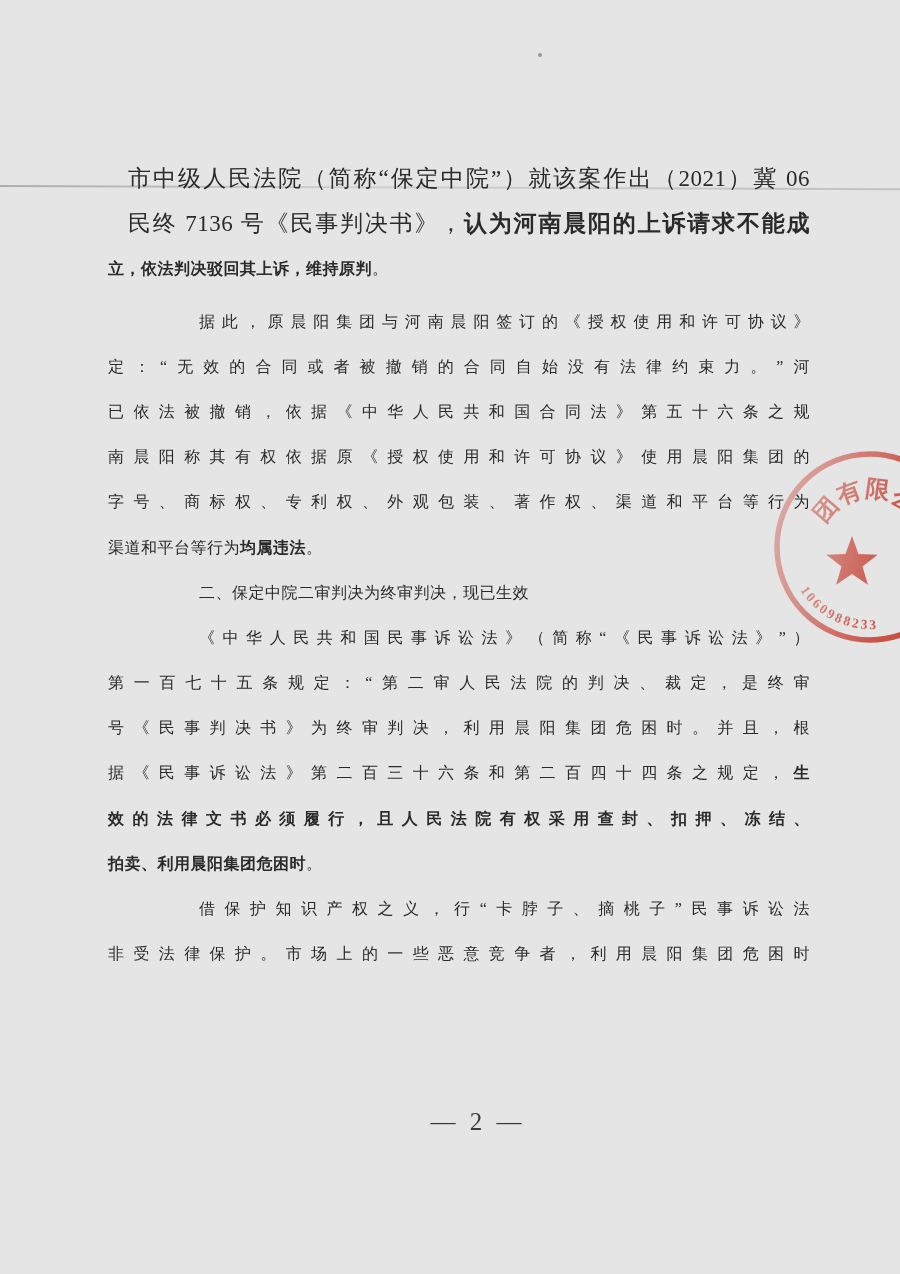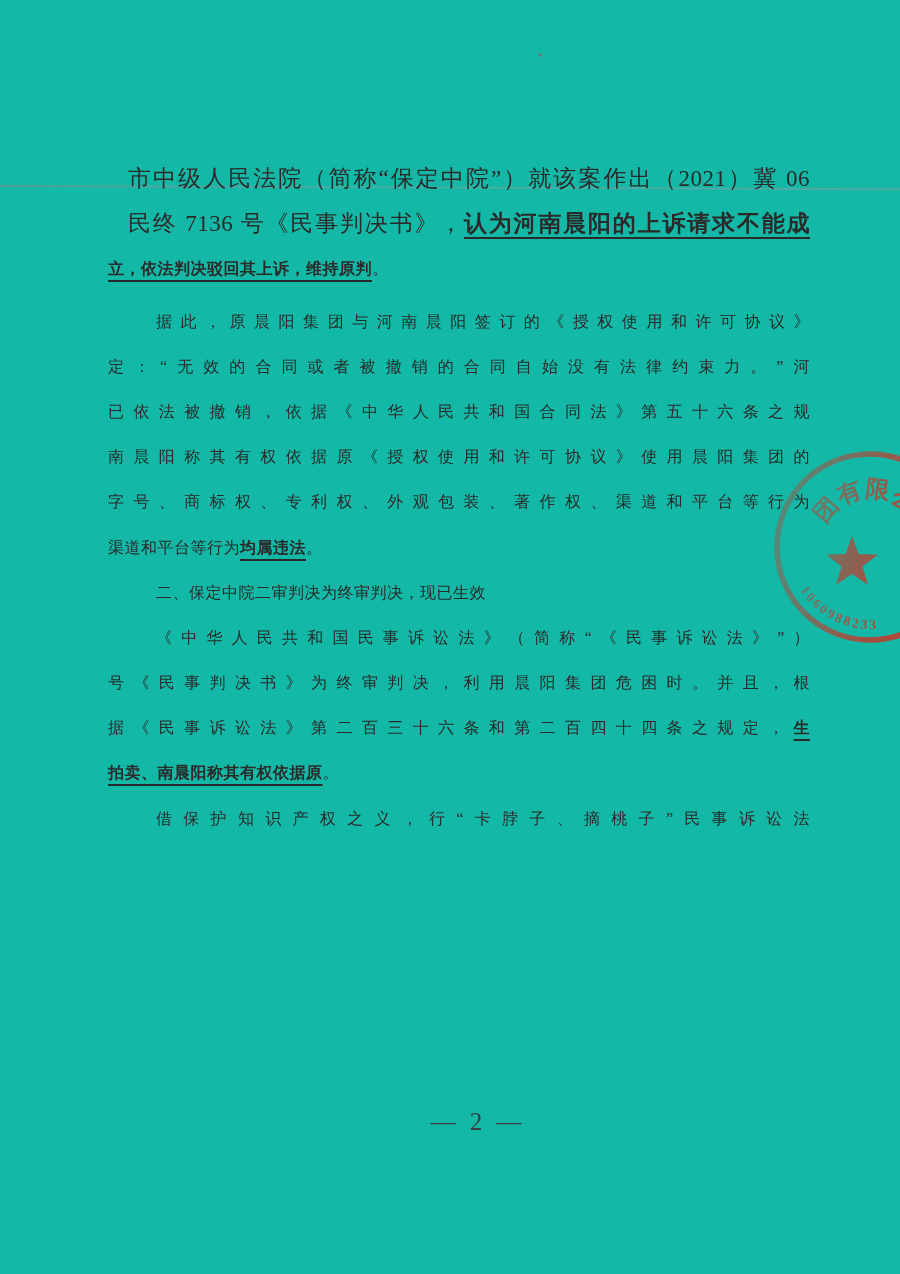--- a/index.html
+++ b/index.html
@@ -1,21 +1,21 @@
 <!DOCTYPE html>
 <html><head>
 <meta charset="utf-8">
 <style>
   html, body { margin: 0; padding: 0; }
   body { background: #ffffff; }
   .page {
     position: relative;
     width: 900px;
     height: 1274px;
-    background: #14b8a6;
+    background: #e5e5e5;
     overflow: hidden;
     font-family: "Liberation Serif", "DejaVu Serif", serif;
     color: #2a2a2a;
   }
   
   .artifact-line {
     position: absolute;
     left: 0; top: 185px;
     width: 900px; height: 2.4px;
     background: linear-gradient(90deg, rgba(130,136,142,.6), rgba(160,164,168,.32) 40%, rgba(150,154,158,.48));
@@ -37,27 +37,26 @@
   .line {
     font-size: 16px;
     height: 45.2px;
     line-height: 45.2px;
     text-align: justify;
     text-align-last: justify;
     letter-spacing: 0.5px;
   }
   .line.num { font-size: 23px; }
   .line.last-left { text-align-last: left; }
-  .line.indent { text-indent: 48px; }
+  .line.indent { text-indent: 48px; margin-left: 43px; }
   .line.gap { margin-top: 7px; }
   .line.shift { margin-left: 20px; width: 682px; }
   .line.heading { font-weight: normal; text-align-last: left; }
   .u {
     font-weight: bold;
-    text-decoration: underline;
     text-underline-offset: 6px;
     text-decoration-thickness: 2.2px;
   }
   .footer {
     position: absolute;
     left: 0; right: 0; top: 1108px;
     text-align: center;
     padding-left: 52px;
     font-size: 25px;
     word-spacing: 8px;
@@ -85,24 +84,27 @@
       <div class="line shift num"><span class="n">民终 7136 号《民事判决书》，</span><span class="u">认为河南晨阳的上诉请求不能成</span></div>
       <div class="line last-left"><span class="u">立，依法判决驳回其上诉，维持原判</span><span class="n">。</span></div>
       <div class="line indent gap"><span class="n">据此，原晨阳集团与河南晨阳签订的《授权使用和许可协议》</span></div>
       <div class="line"><span class="n">定：“无效的合同或者被撤销的合同自始没有法律约束力。”河</span></div>
       <div class="line"><span class="n">已依法被撤销，依据《中华人民共和国合同法》第五十六条之规</span></div>
       <div class="line"><span class="n">南晨阳称其有权依据原《授权使用和许可协议》使用晨阳集团的</span></div>
       <div class="line"><span class="n">字号、商标权、专利权、外观包装、著作权、渠道和平台等行为</span></div>
       <div class="line last-left"><span class="n">渠道和平台等行为</span><span class="u">均属违法</span><span class="n">。</span></div>
       <div class="line heading indent"><span class="n">二、保定中院二审判决为终审判决，现已生效</span></div>
       <div class="line indent"><span class="n">《中华人民共和国民事诉讼法》（简称“《民事诉讼法》”）</span></div>
+      <div class="line"><span class="n">第一百七十五条规定：“第二审人民法院的判决、裁定，是终审</span></div>
       <div class="line"><span class="n">号《民事判决书》为终审判决，利用晨阳集团危困时。并且，根</span></div>
       <div class="line"><span class="n">据《民事诉讼法》第二百三十六条和第二百四十四条之规定，</span><span class="u">生</span></div>
-      <div class="line last-left"><span class="u">拍卖、南晨阳称其有权依据原</span><span class="n">。</span></div>
+      <div class="line"><span class="u">效的法律文书必须履行，且人民法院有权采用查封、扣押、冻结、</span></div>
+      <div class="line last-left"><span class="u">拍卖、利用晨阳集团危困时</span><span class="n">。</span></div>
       <div class="line indent"><span class="n">借保护知识产权之义，行“卡脖子、摘桃子”民事诉讼法</span></div>
+      <div class="line"><span class="n">非受法律保护。市场上的一些恶意竞争者，利用晨阳集团危困时</span></div>
     </div>
 
   <svg class="seal" width="260" height="260" viewBox="0 0 260 260">
     <defs>
       <path id="arcTop" d="M 80 130 A 50 50 0 1 1 180 130"></path>
       <path id="arcBottom" d="M 48 130 A 82 82 0 0 0 212 130"></path>
     </defs>
     <circle cx="130" cy="130" r="93" fill="none" stroke="#c5392b" stroke-width="5.5"></circle>
     <polygon fill="#c5392b" points="112,119 118.5,137.1 137.7,137.7 122.5,149.4 127.9,167.8 112,157 96.1,167.8 101.5,149.4 86.3,137.7 105.5,137.1"></polygon>
     <text font-size="24" font-weight="bold" fill="#c5392b" letter-spacing="1">

